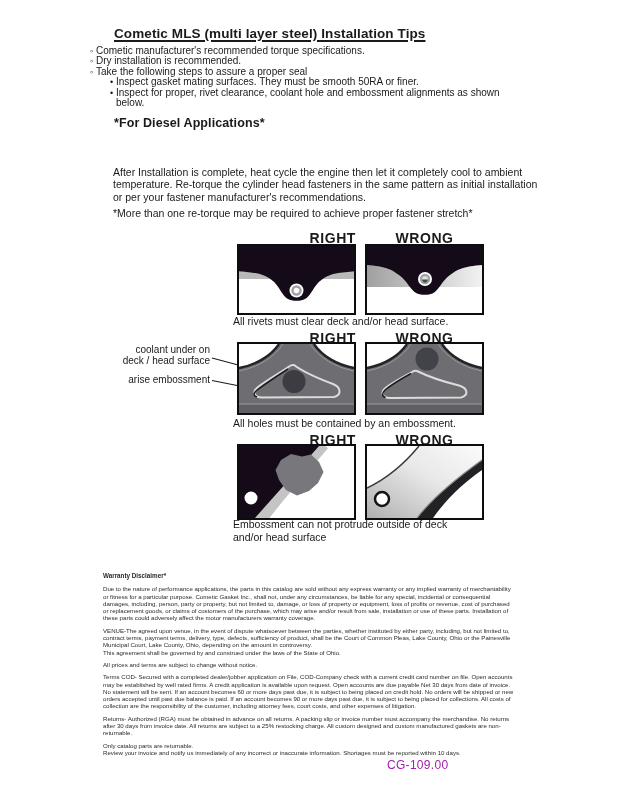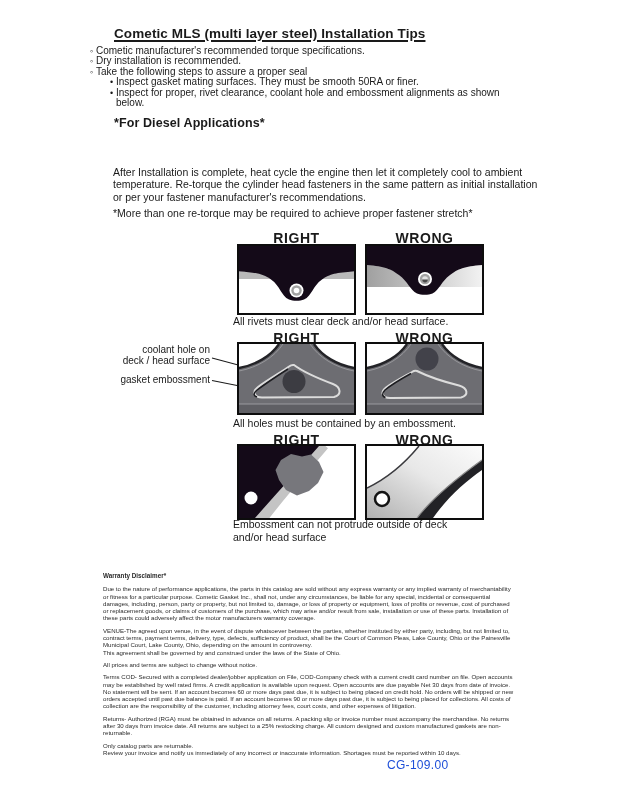--- a/index.html
+++ b/index.html
@@ -21,21 +21,21 @@
   .bodyp{position:absolute;left:113px;width:440px;font-size:10.5px;line-height:12.3px;white-space:pre-line;margin:0;}
   .p1{top:135px;}
   .p2{top:166px;}
   .p3{top:207px;}
 
   .figrow{position:absolute;left:100px;width:418px;}
   .row1{top:228px;height:102px;}
   .row2{top:328px;height:104px;}
   .row3{top:430px;height:118px;}
   .figlabel{position:absolute;width:119px;text-align:center;font-size:14px;font-weight:600;letter-spacing:.6px;}
-  .figlabel.left{left:137px;}
+  .figlabel.left{left:137px;text-align:right;}
   .figlabel.right{left:265px;}
   .figbox{
     position:absolute;width:119px;height:71px;border:2px solid #0d0d0d;box-sizing:border-box;
     background:#fff;
   }
   .figbox.left{left:137px;}
   .figbox.right{left:265px;}
   .row2 .figbox{height:73px;}
   .row3 .figbox{height:76px;}
   .figbox svg{display:block;width:100%;height:100%;}
@@ -45,21 +45,21 @@
   .row3 .caption{top:88px;}
 
   .ptr-label{position:absolute;text-align:right;font-size:10px;line-height:10.5px;width:110px;left:0;}
   .ptr-coolant{top:17px;}
   .ptr-emboss{top:47px;}
   .leader{position:absolute;left:0;top:0;width:418px;height:104px;pointer-events:none;}
 
   .fine{left:103px;top:572px;width:412px;font-size:6.1px;line-height:7.3px;color:#2a2a2a;}
   .fine h4{margin:0 0 6px 0;font-size:6.3px;}
   .fine p{margin:0 0 5px 0;white-space:pre-line;}
-  .footer-code{left:387px;top:758px;font-size:12px;letter-spacing:.3px;color:#1d4ed8;}
+  .footer-code{left:387px;top:758px;font-size:12px;letter-spacing:.3px;color:#a21caf;}
 </style>
 </head>
 <body>
 
 <div class="page">
 
   <div class="abs title">Cometic MLS (multi layer steel) Installation Tips</div>
 
   <div class="abs bullets">
     <div class="li l1">
@@ -125,24 +125,24 @@
     </div>
 
     <div class="caption">All rivets must clear deck and/or head surface.</div>
   </div>
 
   <div class="figrow row2">
     <div class="figlabel left" style="top:2px;">RIGHT</div>
     <div class="figlabel right" style="top:2px;">WRONG</div>
 
     <div class="ptr-label ptr-coolant">
-      <div>coolant hole on</div>
+      <div>coolant under on</div>
       <div>deck / head surface</div>
     </div>
-    <div class="ptr-label ptr-emboss">gasket embossment</div>
+    <div class="ptr-label ptr-emboss">arise embossment</div>
 
     <svg class="leader" viewBox="0 0 418 104">
       <line x1="112" y1="30" x2="187" y2="50" stroke="#1a1a1a" stroke-width="1.1"></line>
       <line x1="112" y1="52.5" x2="157" y2="61.5" stroke="#1a1a1a" stroke-width="1.1"></line>
     </svg>
 
     <div class="figbox left" style="top:14px;">
       <svg viewBox="0 0 115 69">
         <rect width="115" height="69" fill="#6d6d72"></rect>
         <rect y="60" width="115" height="9" fill="#5f5f64"></rect>

